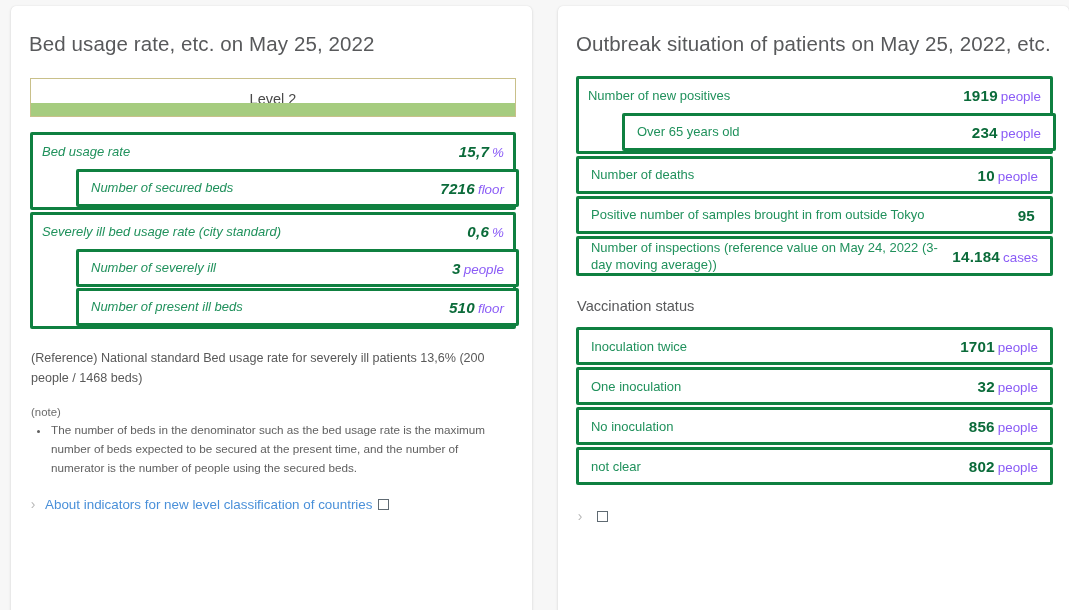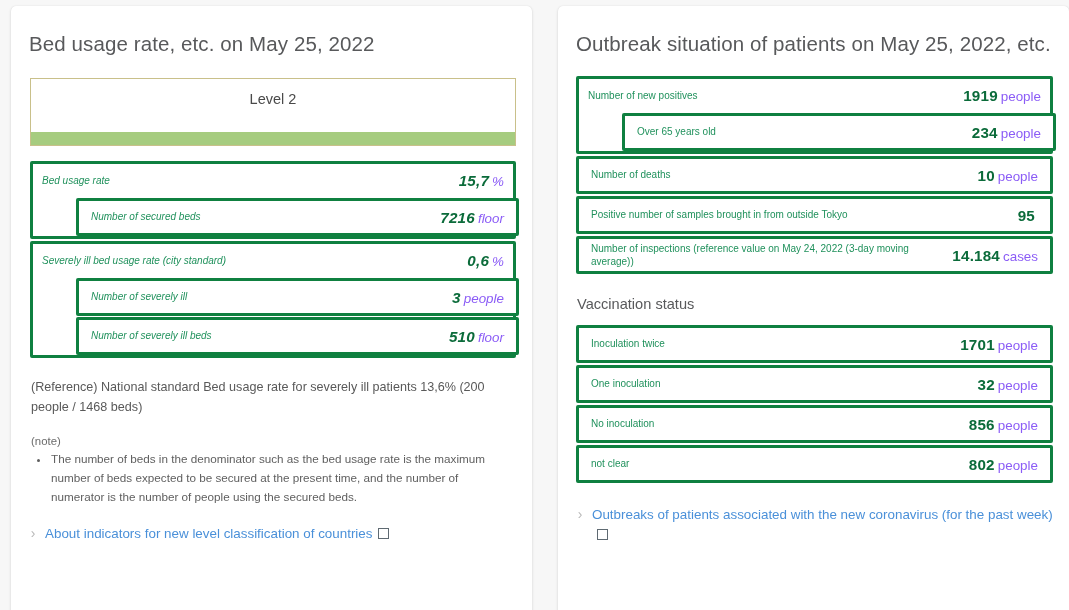--- a/index.html
+++ b/index.html
@@ -35,21 +35,21 @@
     letter-spacing: .1px;
     padding: 26px 0 0 18px;
   }
   .card-right .card-title { padding-left: 18px; }
 
   
   .level-box {
     margin: 22px 16px 0 19px;
     border: 1px solid #c9c08a;
     background: #fff;
-    height: 68px;
+    height: 39px;
     position: relative;
   }
   .level-label {
     text-align: center;
     color: #4a4a4a;
     font-size: 14.5px;
     line-height: 40px;
   }
   .level-bar {
     position: absolute;
@@ -98,21 +98,21 @@
     border: none;
     min-height: 33px;
     padding-left: 9px;
     padding-right: 9px;
   }
   .children > .row.boxed { margin-bottom: 1px; }
   .children > .row.boxed:last-child { margin-bottom: 0; }
 
   .row-label {
     color: #20915c;
-    font-size: 10px;
+    font-size: 13px;
     line-height: 1.32;
     padding-right: 10px;
   }
   .row-value {
     white-space: nowrap;
     color: #0b6b3a;
     font-size: 13.6px;
     flex-shrink: 0;
   }
   .row-value .num {
@@ -242,21 +242,21 @@
           </span>
         </div>
         <div class="children">
           <div class="row boxed">
             <span class="row-label">Number of severely ill</span>
             <span class="row-value">
               <span class="num">3</span><span class="unit">people</span>
             </span>
           </div>
           <div class="row boxed">
-            <span class="row-label">Number of severely ill beds</span>
+            <span class="row-label">Number of present ill beds</span>
             <span class="row-value">
               <span class="num">510</span><span class="unit">floor</span>
             </span>
           </div>
         </div>
       </div>
 
     </div>
 
     <p class="ref-text">(Reference) National standard Bed usage rate for severely ill patients 13,6% (200 people / 1468 beds)</p>
@@ -339,17 +339,17 @@
       <div class="row boxed">
         <span class="row-label">not clear</span>
         <span class="row-value">
           <span class="num">802</span><span class="unit">people</span>
         </span>
       </div>
     </div>
 
     <div class="link-row">
       <span class="chev">›</span>
-      <span><a class="link-text" href="#">Outbreaks of patients associated with the new coronavirus (for the past week)</a><span class="ext-ico"></span></span>
+      <span><span class="ext-ico"></span></span>
     </div>
   </section>
 
 </div>
 
 </body></html>

